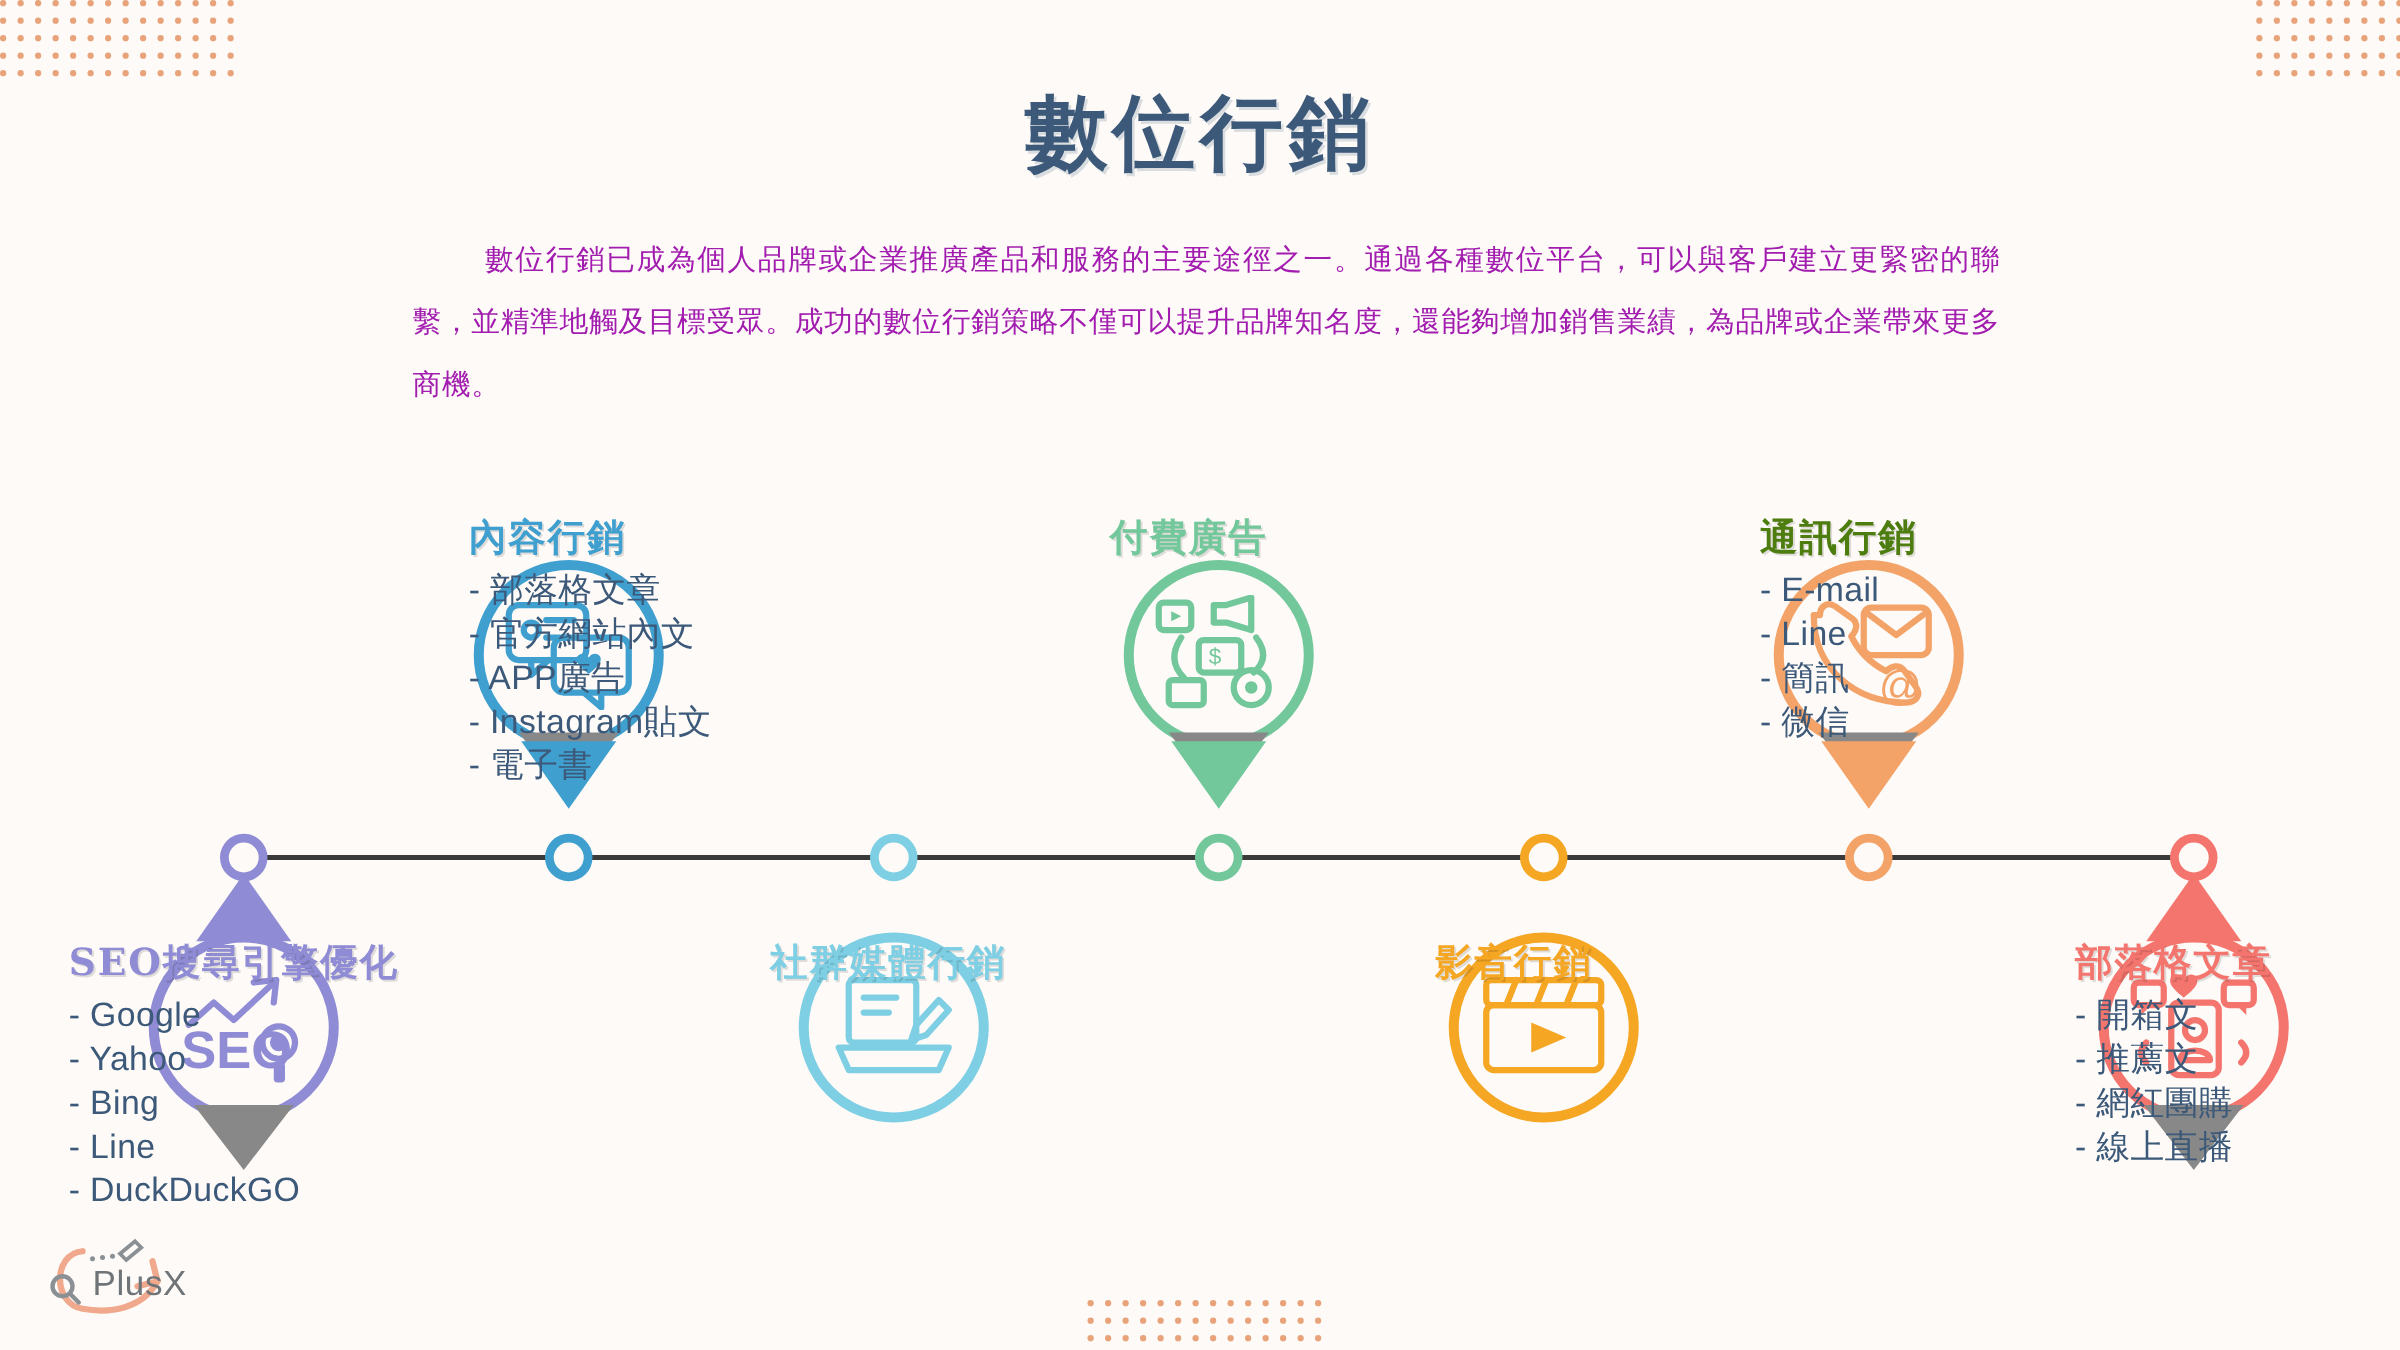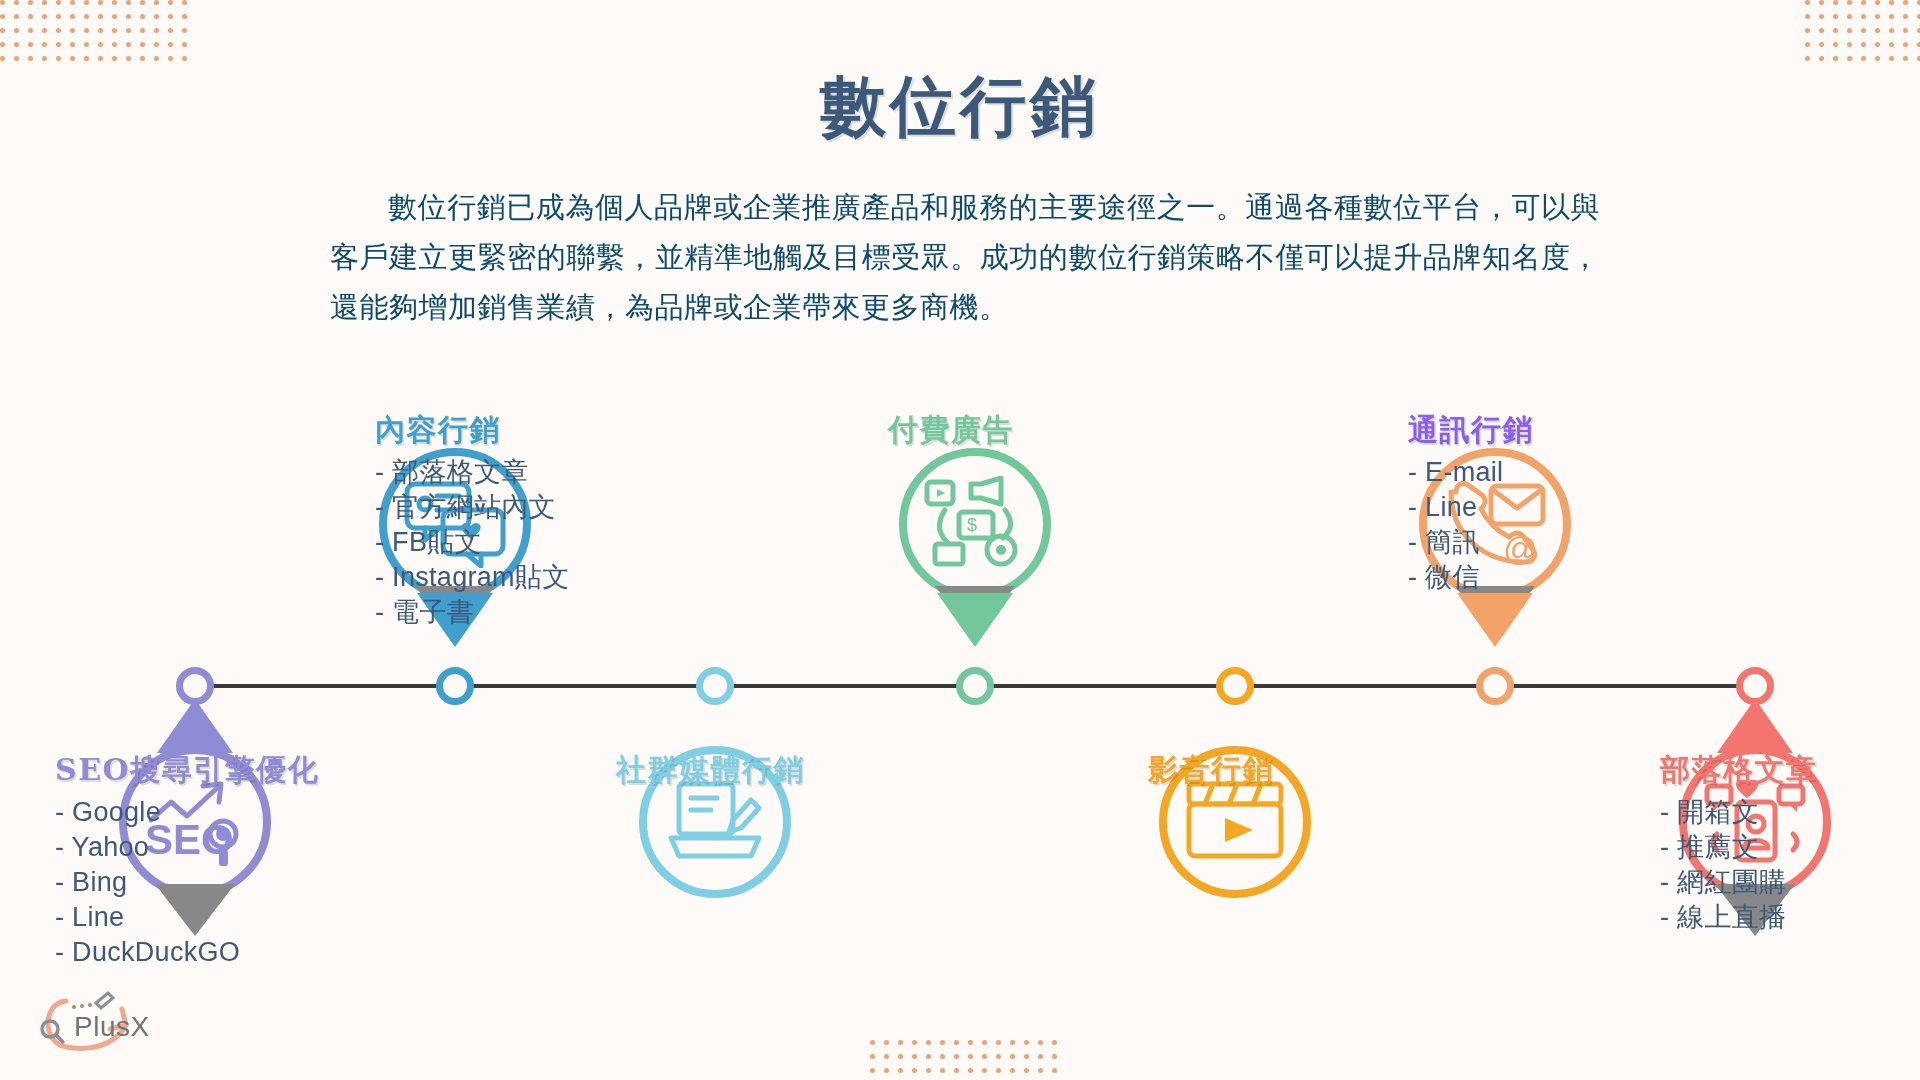--- a/index.html
+++ b/index.html
@@ -31,23 +31,23 @@
     font-size:66px;
     letter-spacing:4px;
     color:#3c5979;
     text-shadow:2px 2px 0 rgba(60,89,121,.18);
   }
 
   
   .intro {
     position:absolute; top:182px; left:330px; width:1270px;
     font-family:Liberation Sans, sans-serif;
-    font-size:29px;
+    font-size:23px;
     line-height:50px;
-    color:#0c4a6e;
+    color:#a21caf;
     text-align:justify;
     text-indent:58px;
     letter-spacing:.5px;
   }
 
   
   #timeline-axis {
     position:absolute;
     left:195px; top:684px;
     width:1560px; height:4px;
@@ -328,21 +328,21 @@
             <line x1="34" y1="34" x2="50" y2="34" fill="none" stroke="#3f9fcf" stroke-width="5" stroke-linecap="round" stroke-linejoin="round"></line>
           </svg></span>
       </div>
       <div style="position: absolute; left: 50%; transform: translateX(-50%); width: 0px; height: 0px; border-left: 38px solid transparent; border-right: 38px solid transparent; top: 145px; border-top: 54px solid rgb(63, 159, 207);"></div>
     </div>
     <div class="block" style="left: 375px; top: 410px;">
       <h3 style="color: rgb(63, 159, 207);">內容行銷</h3>
       <ul>
         <li>部落格文章</li>
         <li>官方網站內文</li>
-        <li>FB貼文</li>
+        <li>APP廣告</li>
         <li>Instagram貼文</li>
         <li>電子書</li>
       </ul>
     </div>
     <div class="node" style="left: 715px; border-color: rgb(126, 207, 228);"></div>
     <div class="marker" style="left: 715px; top: 746px;">
       <div class="circle" style="border-color: rgb(126, 207, 228);">
         <span><svg width="104" height="92" viewBox="0 0 104 92">
       <rect x="16" y="10" width="54" height="50" rx="4" fill="none" stroke="#7ecfe4" stroke-width="5" stroke-linecap="round" stroke-linejoin="round"></rect>
       <line x1="28" y1="24" x2="54" y2="24" fill="none" stroke="#7ecfe4" stroke-width="5" stroke-linecap="round" stroke-linejoin="round"></line>
@@ -398,21 +398,21 @@
         <span><svg width="108" height="92" viewBox="0 0 108 92">
       <path d="M10 16 c0 44 34 70 74 70 c8 0 12-6 8-12 l-10-14 c-4-5-10-3-14 1 c-12-6-22-16-28-28 c4-4 6-10 1-14 l-14-10 c-6-4-12 0-12 7z" fill="none" stroke="#f3a368" stroke-width="5" stroke-linecap="round" stroke-linejoin="round"></path>
       <rect x="50" y="10" width="52" height="38" rx="6" fill="none" stroke="#f3a368" stroke-width="5" stroke-linecap="round" stroke-linejoin="round"></rect>
             <path d="M52 14 L76 32 L100 14" fill="none" stroke="#f3a368" stroke-width="5" stroke-linecap="round" stroke-linejoin="round"></path>
       <text x="62" y="84" font-family="Liberation Sans, sans-serif" font-size="34" fill="#f3a368">@</text>
           </svg></span>
       </div>
       <div style="position: absolute; left: 50%; transform: translateX(-50%); width: 0px; height: 0px; border-left: 38px solid transparent; border-right: 38px solid transparent; top: 145px; border-top: 54px solid rgb(243, 163, 104);"></div>
     </div>
     <div class="block" style="left: 1408px; top: 410px;">
-      <h3 style="color: #8b5cf6;">通訊行銷</h3>
+      <h3 style="color: #4d7c0f;">通訊行銷</h3>
       <ul>
         <li>E-mail</li>
         <li>Line</li>
         <li>簡訊</li>
         <li>微信</li>
       </ul>
     </div>
     <div class="node" style="left: 1755px; border-color: rgb(244, 117, 110);"></div>
     <div class="marker" style="left: 1755px; top: 746px;">
       <div class="pin " style="border-color: rgb(244, 117, 110);">

